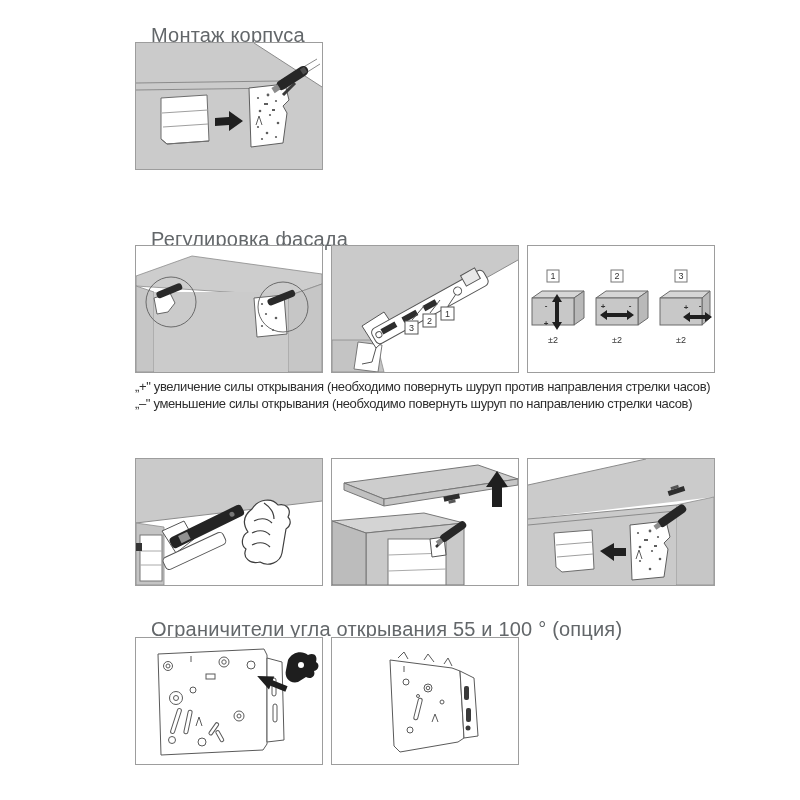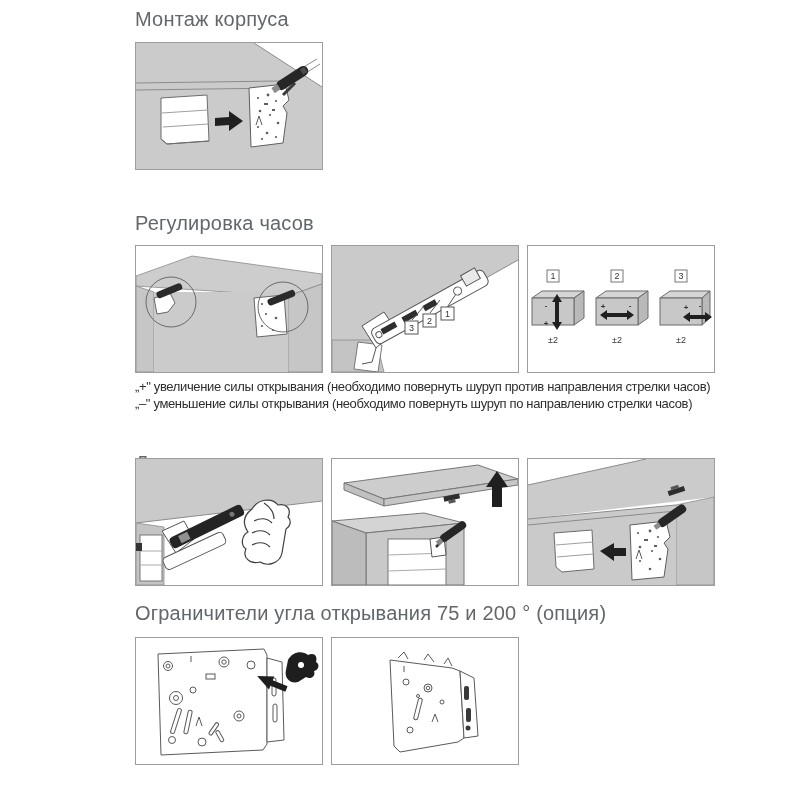--- a/index.html
+++ b/index.html
@@ -1,21 +1,21 @@
 <!DOCTYPE html>
 <html><head>
 <meta charset="utf-8">
 <style>
   html,body{margin:0;padding:0;background:#ffffff;}
   .page{
     position:relative;width:800px;height:800px;background:#ffffff;
     font-family:"Liberation Sans",sans-serif;overflow:hidden;
   }
   h2.sec{
-    position:absolute;left:135px;margin:0;
+    position:absolute;left:135px;margin:16px;
     font-size:20px;font-weight:400;color:#63676a;letter-spacing:.2px;
   }
   .row{position:absolute;left:135px;display:flex;gap:8px;}
   .panel{
     width:188px;height:128px;box-sizing:border-box;
     border:1px solid #9d9d9d;background:#fff;overflow:hidden;
   }
   .panel svg{display:block;}
   .notes{
     position:absolute;left:135px;width:590px;
@@ -70,21 +70,21 @@
         </g>
         <g transform="rotate(-33 158 34)">
           <rect x="138" y="29" width="36" height="10" rx="5" fill="#262626"></rect>
           <rect x="133" y="31" width="7" height="6" fill="#8c8c8c"></rect>
           <rect x="167" y="31" width="5" height="6" fill="#4d4d4d"></rect>
         </g>
       </svg>
     </div>
   </div>
 
-  <h2 class="sec" style="top:212px">Регулировка часов</h2>
+  <h2 class="sec" style="top:212px">Регулировка фасада</h2>
 
   <div class="row" style="top:245px">
 
     <div class="panel">
       <svg viewBox="0 0 186 126" width="186" height="126">
         <rect width="186" height="126" fill="#fff"></rect>
         <polygon points="0,30 56,10 186,28 186,38 152,50 0,40" fill="#cdcdcd" stroke="#8b8b8b" stroke-width="0.8"></polygon>
         <polygon points="0,40 18,46 18,126 0,126" fill="#c6c6c6" stroke="#8b8b8b" stroke-width="0.8"></polygon>
         <polygon points="152,50 186,38 186,126 152,126" fill="#c6c6c6" stroke="#8b8b8b" stroke-width="0.8"></polygon>
         <rect x="18" y="46" width="134" height="80" fill="#cbcbcb"></rect>
@@ -292,21 +292,21 @@
           <rect x="123" y="53" width="6" height="5" fill="#8c8c8c"></rect>
         </g>
         <g transform="rotate(-18 150 32)">
           <rect x="140" y="29" width="17" height="5" fill="#2e2e2e"></rect>
           <rect x="144" y="26" width="8" height="3" fill="#555"></rect>
         </g>
       </svg>
     </div>
   </div>
 
-  <h2 class="sec" style="top:602px">Ограничители угла открывания 75 и 200 ° (опция)</h2>
+  <h2 class="sec" style="top:602px">Ограничители угла открывания 55 и 100 ° (опция)</h2>
 
   <div class="row" style="top:637px">
 
     <div class="panel">
       <svg viewBox="0 0 186 126" width="186" height="126">
         <rect width="186" height="126" fill="#fff"></rect>
         <g stroke="#5a5a5a" fill="#fff">
           <path d="M22,16 L128,11 L131,17 L131,106 L127,112 L25,117 Z"></path>
           <path d="M131,20 L146,24 L148,102 L131,104 Z"></path>
         </g>

